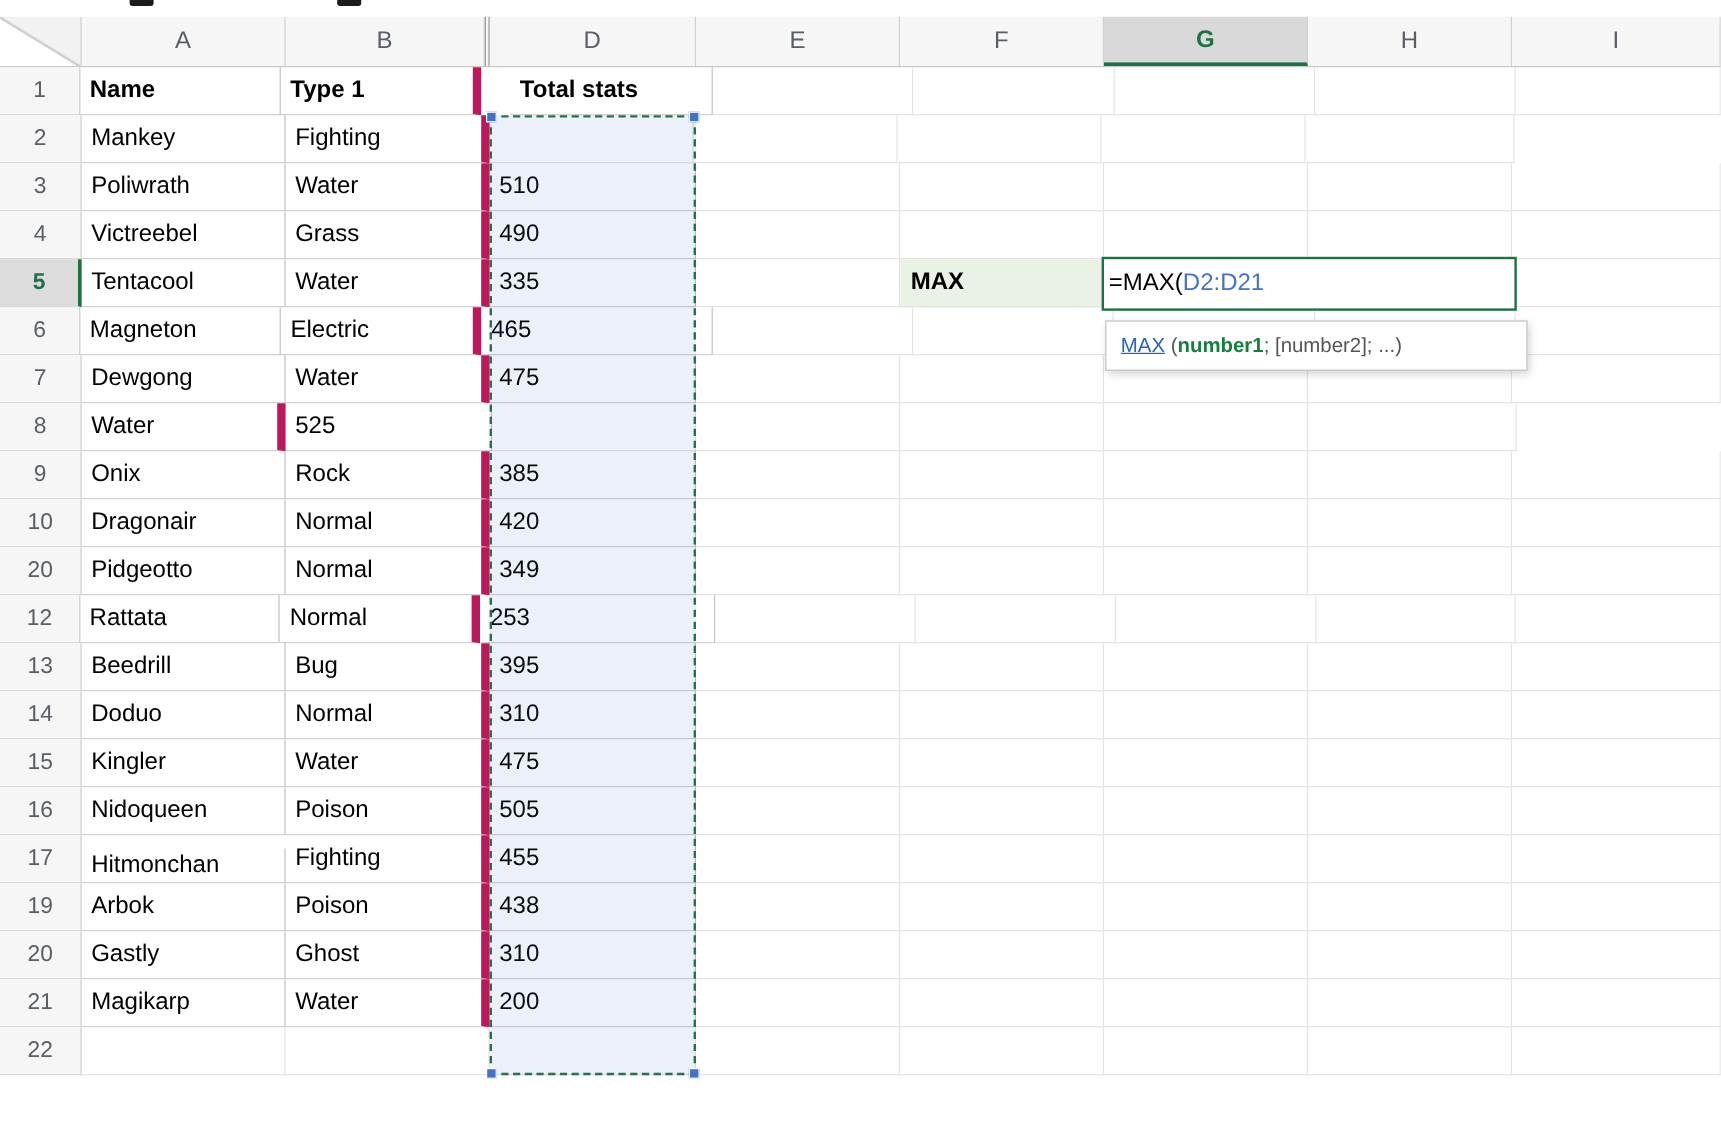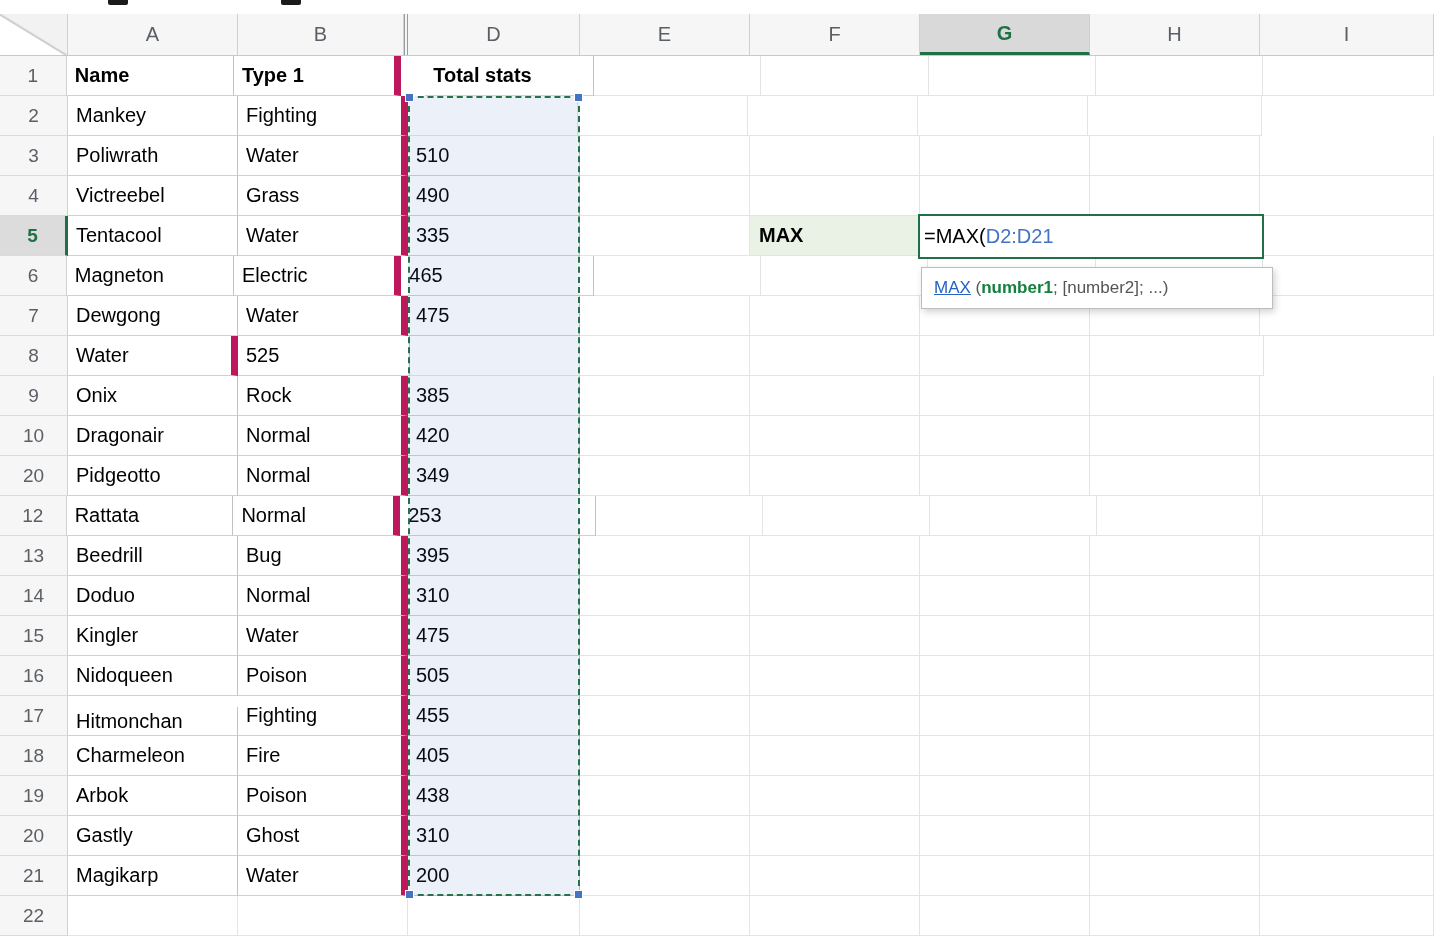--- a/index.html
+++ b/index.html
@@ -265,31 +265,20 @@
         <div class="cell tbl" style="width: 170px; margin-top: 11px;">Hitmonchan</div>
         <div class="cell tbl bline" style="width: 170px;">Fighting</div>
         <div class="cell tbl" style="width: 172px;">455</div>
         <div class="cell" style="width: 170px;"></div>
         <div class="cell" style="width: 170px;"></div>
         <div class="cell" style="width: 170px;"></div>
         <div class="cell" style="width: 170px;"></div>
         <div class="cell" style="width: 174px;"></div>
       </div>
       <div class="grow">
-        <div class="rh">18</div>
-        <div class="cell tbl" style="width: 170px;">Charmeleon</div>
-        <div class="cell tbl bline" style="width: 170px;">Fire</div>
-        <div class="cell tbl" style="width: 172px;">405</div>
-        <div class="cell" style="width: 170px;"></div>
-        <div class="cell" style="width: 170px;"></div>
-        <div class="cell" style="width: 170px;"></div>
-        <div class="cell" style="width: 170px;"></div>
-        <div class="cell" style="width: 174px;"></div>
-      </div>
-      <div class="grow">
         <div class="rh">19</div>
         <div class="cell tbl" style="width: 170px;">Arbok</div>
         <div class="cell tbl bline" style="width: 170px;">Poison</div>
         <div class="cell tbl" style="width: 172px;">438</div>
         <div class="cell" style="width: 170px;"></div>
         <div class="cell" style="width: 170px;"></div>
         <div class="cell" style="width: 170px;"></div>
         <div class="cell" style="width: 170px;"></div>
         <div class="cell" style="width: 174px;"></div>
       </div>

